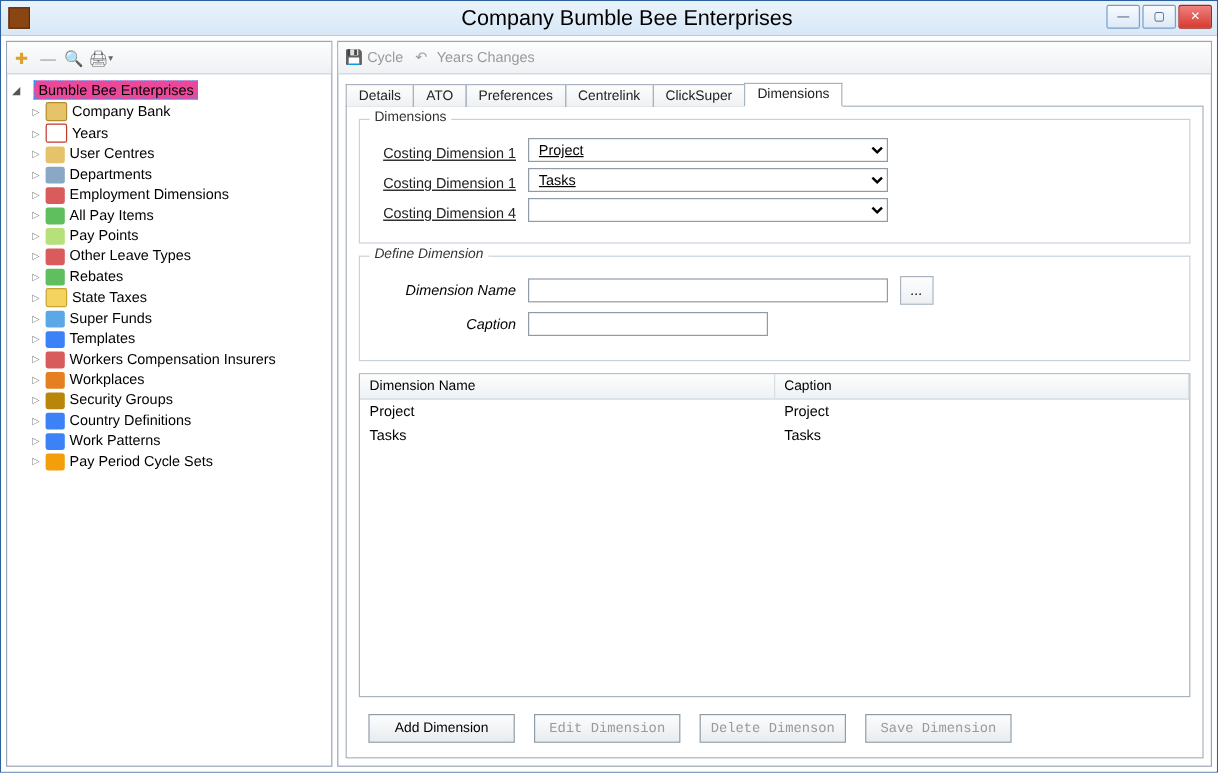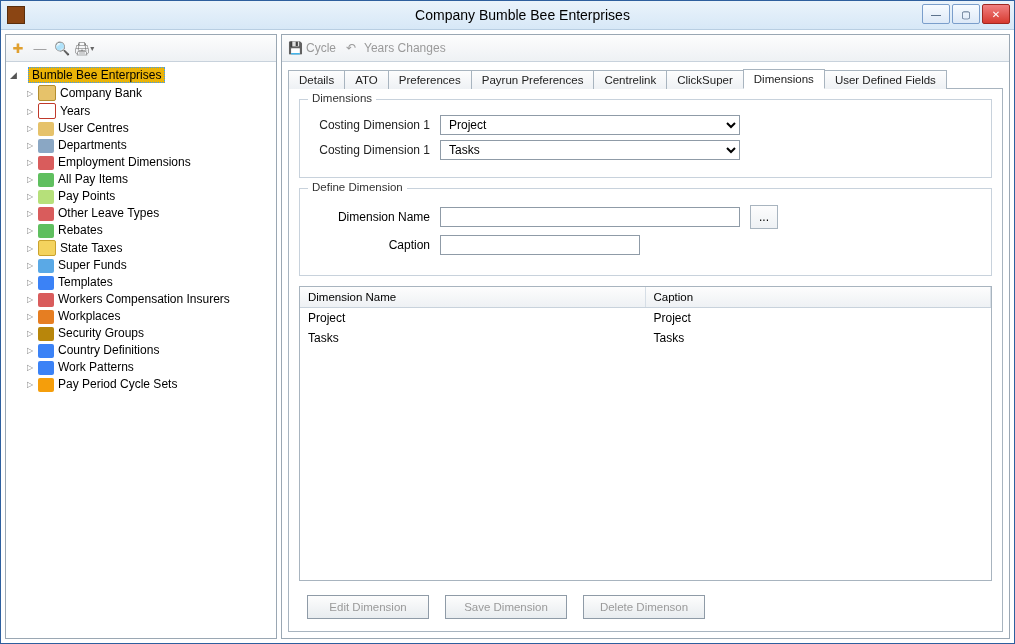--- a/index.html
+++ b/index.html
@@ -1,62 +1,62 @@
 <!DOCTYPE html>
 <html><head>
 <meta charset="utf-8">
 <style>
 html,body{margin:0;padding:0;font-family:"Segoe UI",Tahoma,sans-serif;font-size:12px;color:#000;background:#fff;}
 .window{width:1015px;height:644px;border:1px solid #2e5f9e;background:#fff;display:flex;flex-direction:column;box-sizing:border-box;}
 .titlebar{height:28px;background:linear-gradient(#eaf3fb,#d7e8f7);display:flex;align-items:center;position:relative;border-bottom:1px solid #b8cee2;}
 .titlebar .app-icon{width:16px;height:16px;margin:0 6px;background:#8b4513;border:1px solid #5a2e0c;}
-.titlebar .title{flex:1;text-align:center;font-size:14px;color:#000;}
+.titlebar .title{flex:1;text-align:center;font-size:18px;color:#000;}
 .win-controls{position:absolute;right:4px;top:3px;display:flex;gap:2px;}
 .win-btn{width:26px;height:18px;border:1px solid #7a9ecb;border-radius:2px;background:linear-gradient(#f7fbff,#dde9f7);display:flex;align-items:center;justify-content:center;font-size:10px;color:#304a6a;}
 .win-btn.close{background:linear-gradient(#f08080,#d73a2f);border-color:#a02820;color:#fff;}
 .client{flex:1;display:flex;flex-direction:column;background:#fff;}
 .client-inner{flex:1;display:flex;padding:4px;gap:4px;min-height:0;}
 .left-pane{width:270px;border:1px solid #9aa7b3;background:#fff;display:flex;flex-direction:column;}
 .left-toolbar{height:26px;border-bottom:1px solid #c8d2dc;display:flex;align-items:center;padding:0 4px;gap:6px;background:linear-gradient(#fdfdfd,#eef1f4);}
 .tb-btn{width:16px;height:16px;display:flex;align-items:center;justify-content:center;font-size:13px;color:#666;}
 .tree{flex:1;overflow:auto;padding:4px 2px;}
 .tree-root{display:flex;align-items:center;gap:4px;padding:1px 2px;}
 .tree-root .arrow{width:10px;font-size:9px;color:#555;}
-.tree-root .lbl{background:#eab308;border:1px dotted #3399ff;padding:0 3px;}
+.tree-root .lbl{background:#ec4899;border:1px dotted #3399ff;padding:0 3px;}
 .tree-item{display:flex;align-items:center;gap:4px;padding:1px 2px 1px 18px;line-height:15px;}
 .tree-item .arrow{width:8px;font-size:8px;color:#888;text-align:center;}
 .tree-item .ic{width:16px;height:14px;display:inline-block;border-radius:2px;}
 .right-pane{flex:1;border:1px solid #9aa7b3;background:#fff;display:flex;flex-direction:column;min-width:0;}
 .action-bar{height:26px;border-bottom:1px solid #c8d2dc;display:flex;align-items:center;padding:0 6px;gap:10px;background:linear-gradient(#fdfdfd,#eef1f4);color:#9a9a9a;}
 .action-bar .ab-btn{display:flex;align-items:center;gap:4px;}
 .ab-icon{width:14px;height:14px;display:inline-block;}
 .tabs{display:flex;align-items:flex-end;padding:6px 6px 0 6px;gap:0;}
 .tab{padding:3px 10px;border:1px solid #a8b4bf;border-bottom:none;background:linear-gradient(#fdfdfd,#eef1f4);margin-right:-1px;font-size:11.5px;color:#222;position:relative;top:1px;}
 .tab.active{background:#fff;border-bottom:1px solid #fff;z-index:2;}
 .tab-content{flex:1;border:1px solid #a8b4bf;margin:0 6px 6px 6px;padding:10px;background:#fff;display:flex;flex-direction:column;gap:10px;min-height:0;}
 .group{border:1px solid #c8d2dc;padding:10px 10px 12px 10px;position:relative;}
 .group .legend{position:absolute;top:-8px;left:8px;background:#fff;padding:0 4px;font-size:11.5px;color:#333;}
-.dim-row{display:flex;align-items:center;margin:5px 0;}
+.dim-row{display:flex;align-items:flex-end;margin:5px 0;text-decoration:underline;}
 .dim-row label{width:120px;text-align:right;margin-right:10px;color:#222;}
 .dim-row select,.dim-row input[type=text]{height:20px;border:1px solid #8f9ba7;background:#fff;font:inherit;padding:0 4px;box-sizing:border-box;}
 .dim-row select{width:300px;}
 .define-row{display:flex;align-items:center;margin:6px 0;}
 .define-row label{width:120px;text-align:right;margin-right:10px;}
 .define-row input{width:300px;height:20px;border:1px solid #8f9ba7;padding:0 4px;box-sizing:border-box;font:inherit;}
 .define-row .browse{width:26px;height:22px;margin-left:10px;border:1px solid #a8b4bf;background:linear-gradient(#fdfdfd,#eef1f4);display:flex;align-items:center;justify-content:center;}
 .caption-row input{width:200px;}
 .grid{flex:1;border:1px solid #a8b4bf;display:flex;flex-direction:column;min-height:150px;}
 .grid-header{display:flex;background:linear-gradient(#fdfdfd,#eef1f4);border-bottom:1px solid #c8d2dc;}
 .grid-header .gh{flex:1;padding:4px 8px;border-right:1px solid #d6dee6;font-size:11.5px;}
 .grid-body{flex:1;overflow:auto;}
 .grid-row{display:flex;}
 .grid-row .gc{flex:1;padding:3px 8px;font-size:12px;}
 .btn-row{display:flex;gap:16px;padding:4px 8px 2px 8px;}
 .btn{width:120px;height:22px;border:1px solid #8f9ba7;background:linear-gradient(#fdfdfd,#e8ecef);display:flex;align-items:center;justify-content:center;font-size:11.5px;}
-.btn.disabled{color:#9a9a9a;}
+.btn.disabled{color:#9a9a9a;font-family:Liberation Mono, monospace;}
 .ic-globe{background:radial-gradient(circle,#6fbf4a 40%,#2e8b2e 70%);border-radius:50%;}
 .ic-box{background:#e6c26a;border:1px solid #b38d2e;}
 .ic-cal{background:#fff;border:1px solid #c0392b;}
 .ic-folder{background:#e6c26a;}
 .ic-gear{background:#8aa7c4;border-radius:3px;}
 .ic-green{background:#5fbf5f;border-radius:3px;}
 .ic-red{background:#d95c5c;border-radius:3px;}
 .ic-money{background:#b6e07a;}
 .ic-mail{background:#f4d35e;border:1px solid #caa22e;}
 .ic-shield{background:#5aa9e6;border-radius:3px;}
@@ -200,44 +200,46 @@
           <div class="ab-btn">
             <span class="ab-icon">↶</span>
             <span>Years Changes</span>
           </div>
         </div>
 
         <div class="tabs" id="tabs">
             <div class="tab">Details</div>
             <div class="tab">ATO</div>
             <div class="tab">Preferences</div>
-            <div class="tab">Payrun Preferences</div>
             <div class="tab">Centrelink</div>
             <div class="tab">ClickSuper</div>
             <div class="tab active">Dimensions</div>
-            <div class="tab">User Defined Fields</div>
           </div>
 
         <div class="tab-content">
 
           <div class="group">
             <div class="legend">Dimensions</div>
             <div id="dim-rows">
                 <div class="dim-row">
                   <label>Costing Dimension 1</label>
                   <select><option>Project</option></select>
                 </div>
                 <div class="dim-row">
                   <label>Costing Dimension 1</label>
                   <select><option>Tasks</option></select>
                 </div>
-              </div>
-          </div>
-
-          <div class="group" style="padding-bottom:14px;">
+                <div class="dim-row">
+                  <label>Costing Dimension 4</label>
+                  <select><option></option></select>
+                </div>
+              </div>
+          </div>
+
+          <div class="group" style="padding-bottom:14px;font-style:italic;">
             <div class="legend">Define Dimension</div>
             <div class="define-row">
               <label>Dimension Name</label>
               <input type="text" value="" style="">
               <div class="browse">
                   <span>...</span>
                 </div>
             </div>
             <div class="define-row caption-row">
               <label>Caption</label>
@@ -256,28 +258,31 @@
                   <div class="gc">Project</div>
                 </div>
                 <div class="grid-row">
                   <div class="gc">Tasks</div>
                   <div class="gc">Tasks</div>
                 </div>
               </div>
           </div>
 
           <div class="btn-row">
+            <div class="btn">
+                <span>Add Dimension</span>
+              </div>
             <div class="btn disabled">
                 <span>Edit Dimension</span>
               </div>
             <div class="btn disabled">
+                <span>Delete Dimenson</span>
+              </div>
+            <div class="btn disabled">
                 <span>Save Dimension</span>
-              </div>
-            <div class="btn disabled">
-                <span>Delete Dimenson</span>
               </div>
           </div>
 
         </div>
       </div>
     </div>
   </div>
 </div>
 
 </body></html>

